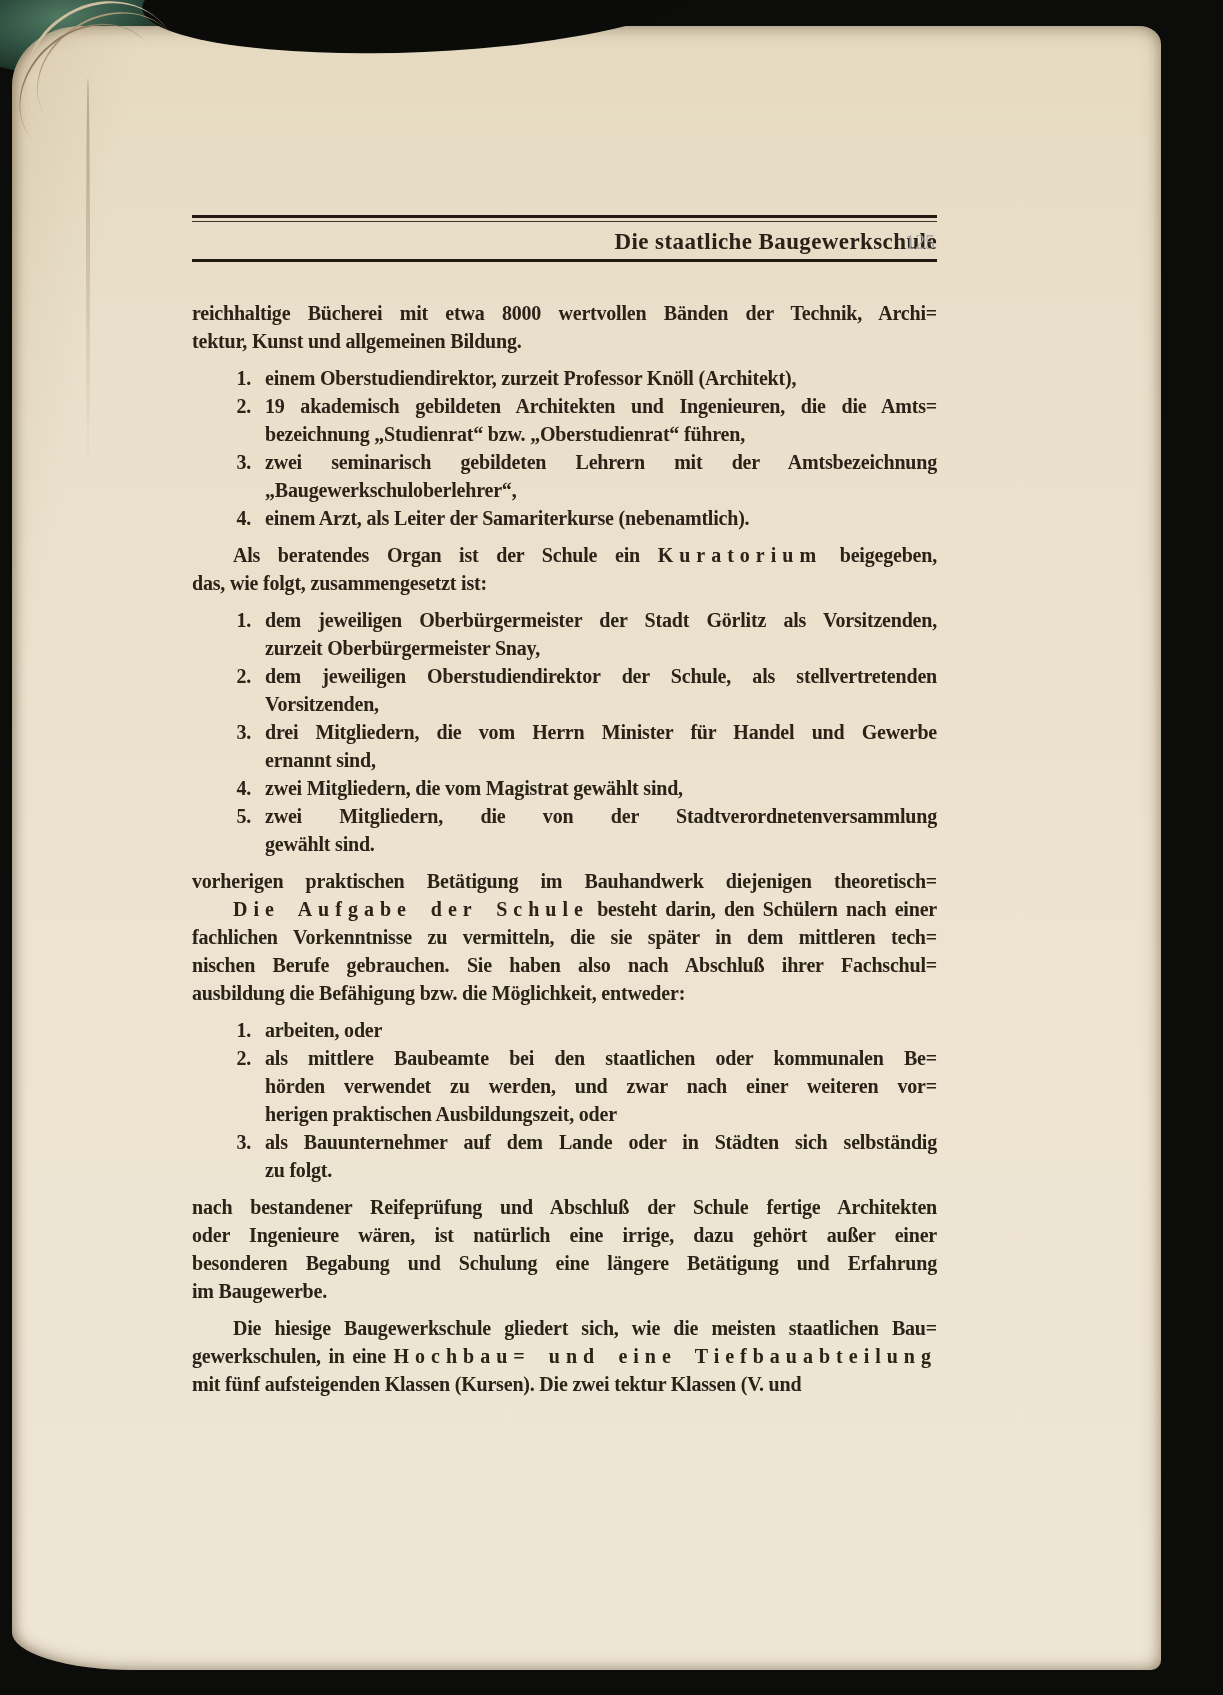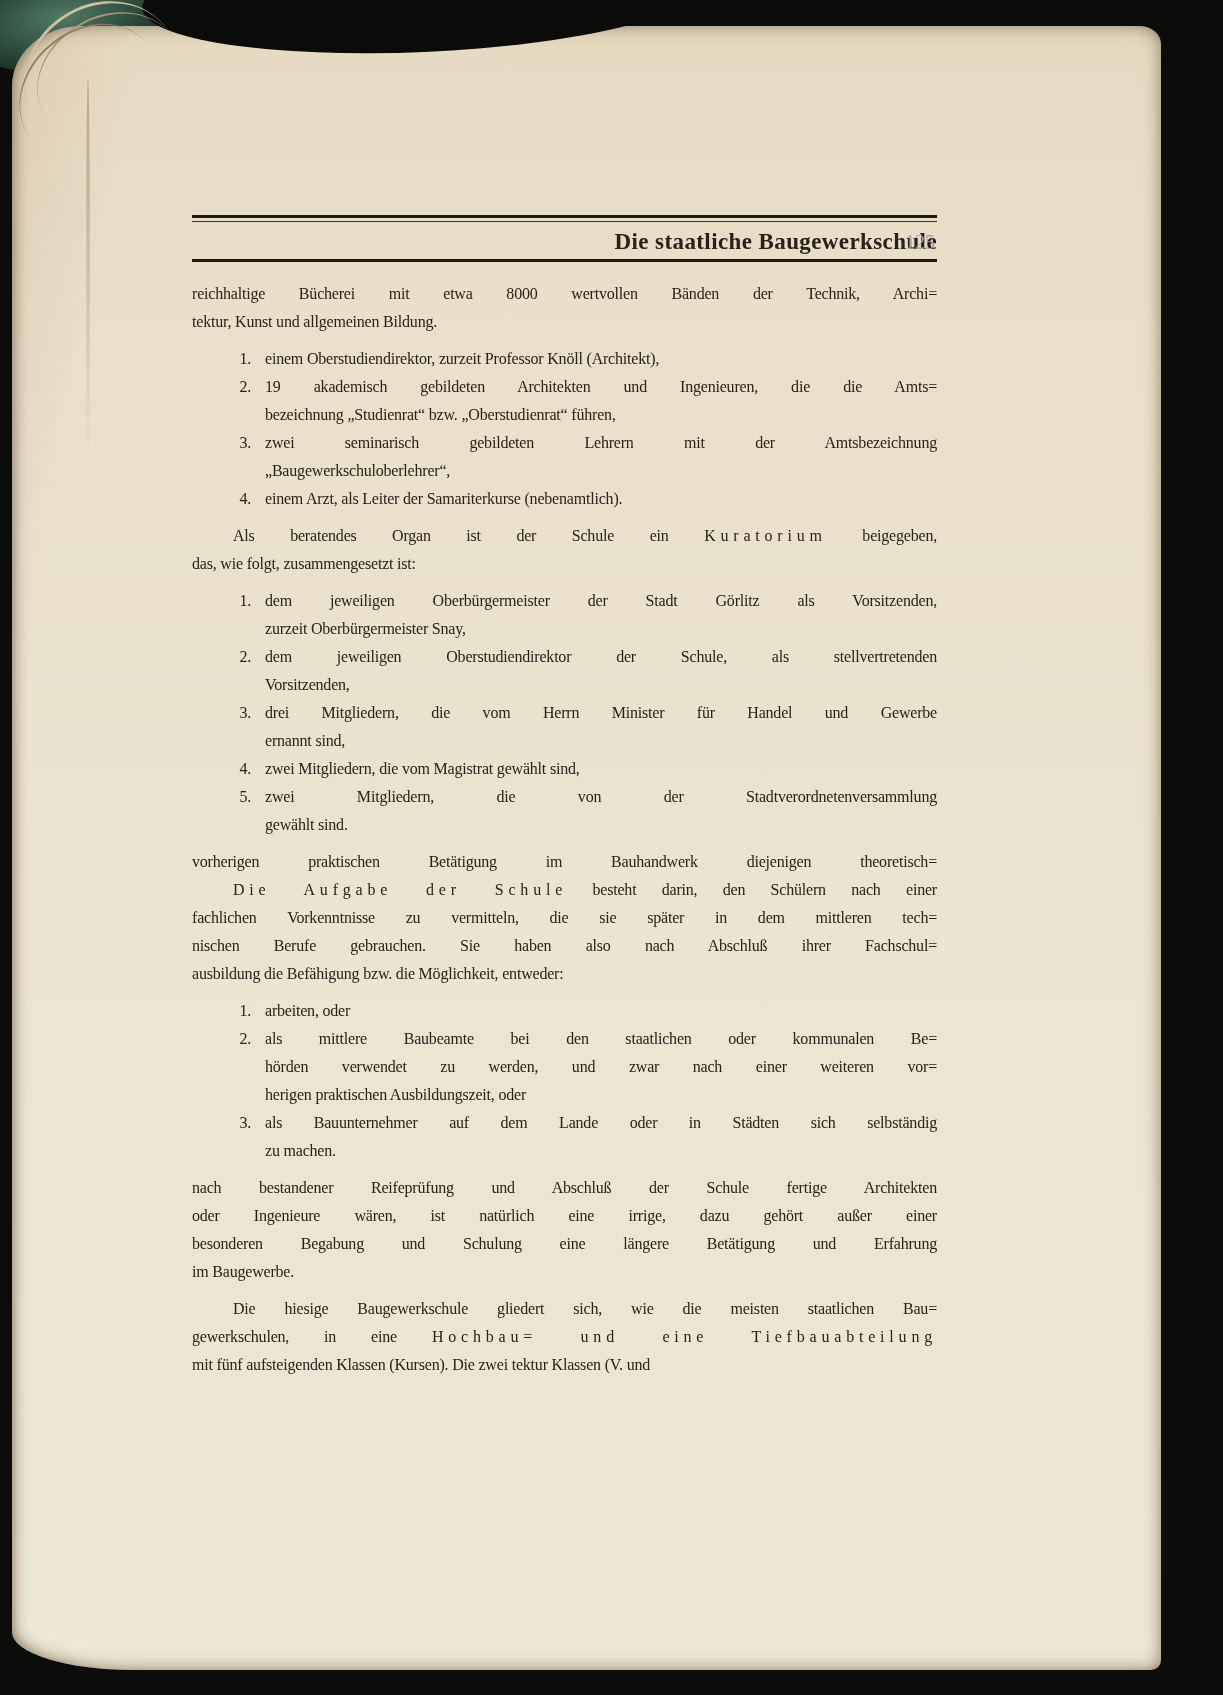--- a/index.html
+++ b/index.html
@@ -57,23 +57,24 @@
     font-weight:bold;font-size:23px;line-height:40px;color:#2a2118;
     letter-spacing:.4px;
   }
   .head-num{
     position:absolute;right:2px;font-size:20px;line-height:40px;color:#a3a3a3;
     font-family:"Liberation Serif",serif;
     text-align:right;
   }
   
   .textblock{
-    position:absolute;left:192px;top:280px;width:745px;
-    font-size:16px;line-height:28px;letter-spacing:-0.2px;
+    position:absolute;left:192px;top:299px;width:745px;
+    font-size:20px;line-height:28px;letter-spacing:-0.2px;
     color:#2b2218;
+    font-weight:bold;
   }
   .blk + .blk{margin-top:9px;}
   .line{text-align:justify;text-align-last:justify;}
   .line.last{text-align-last:left;}
   .ind{text-indent:41px;}
   .sperr{letter-spacing:.30em;word-spacing:.22em;}
   .li{position:relative;padding-left:73px;}
   .num{
     position:absolute;left:28px;top:0;width:31px;text-align:right;
     line-height:28px;
@@ -176,21 +177,21 @@
     </div>
     <div class="li">
       <span class="num">2.</span>
       <div class="line">als mittlere Baubeamte bei den staatlichen oder kommunalen Be=</div>
       <div class="line">hörden verwendet zu werden, und zwar nach einer weiteren vor=</div>
       <div class="line last">herigen praktischen Ausbildungszeit, oder</div>
     </div>
     <div class="li">
       <span class="num">3.</span>
       <div class="line">als Bauunternehmer auf dem Lande oder in Städten sich selbständig</div>
-      <div class="line last">zu machen.</div>
+      <div class="line last">zu folgt.</div>
     </div>
   </div>
 
   <div class="blk">
     <div class="line">nach bestandener Reifeprüfung und Abschluß der Schule fertige Architekten</div>
     <div class="line">oder Ingenieure wären, ist natürlich eine irrige, dazu gehört außer einer</div>
     <div class="line">besonderen Begabung und Schulung eine längere Betätigung und Erfahrung</div>
     <div class="line last">im Baugewerbe.</div>
   </div>
 

